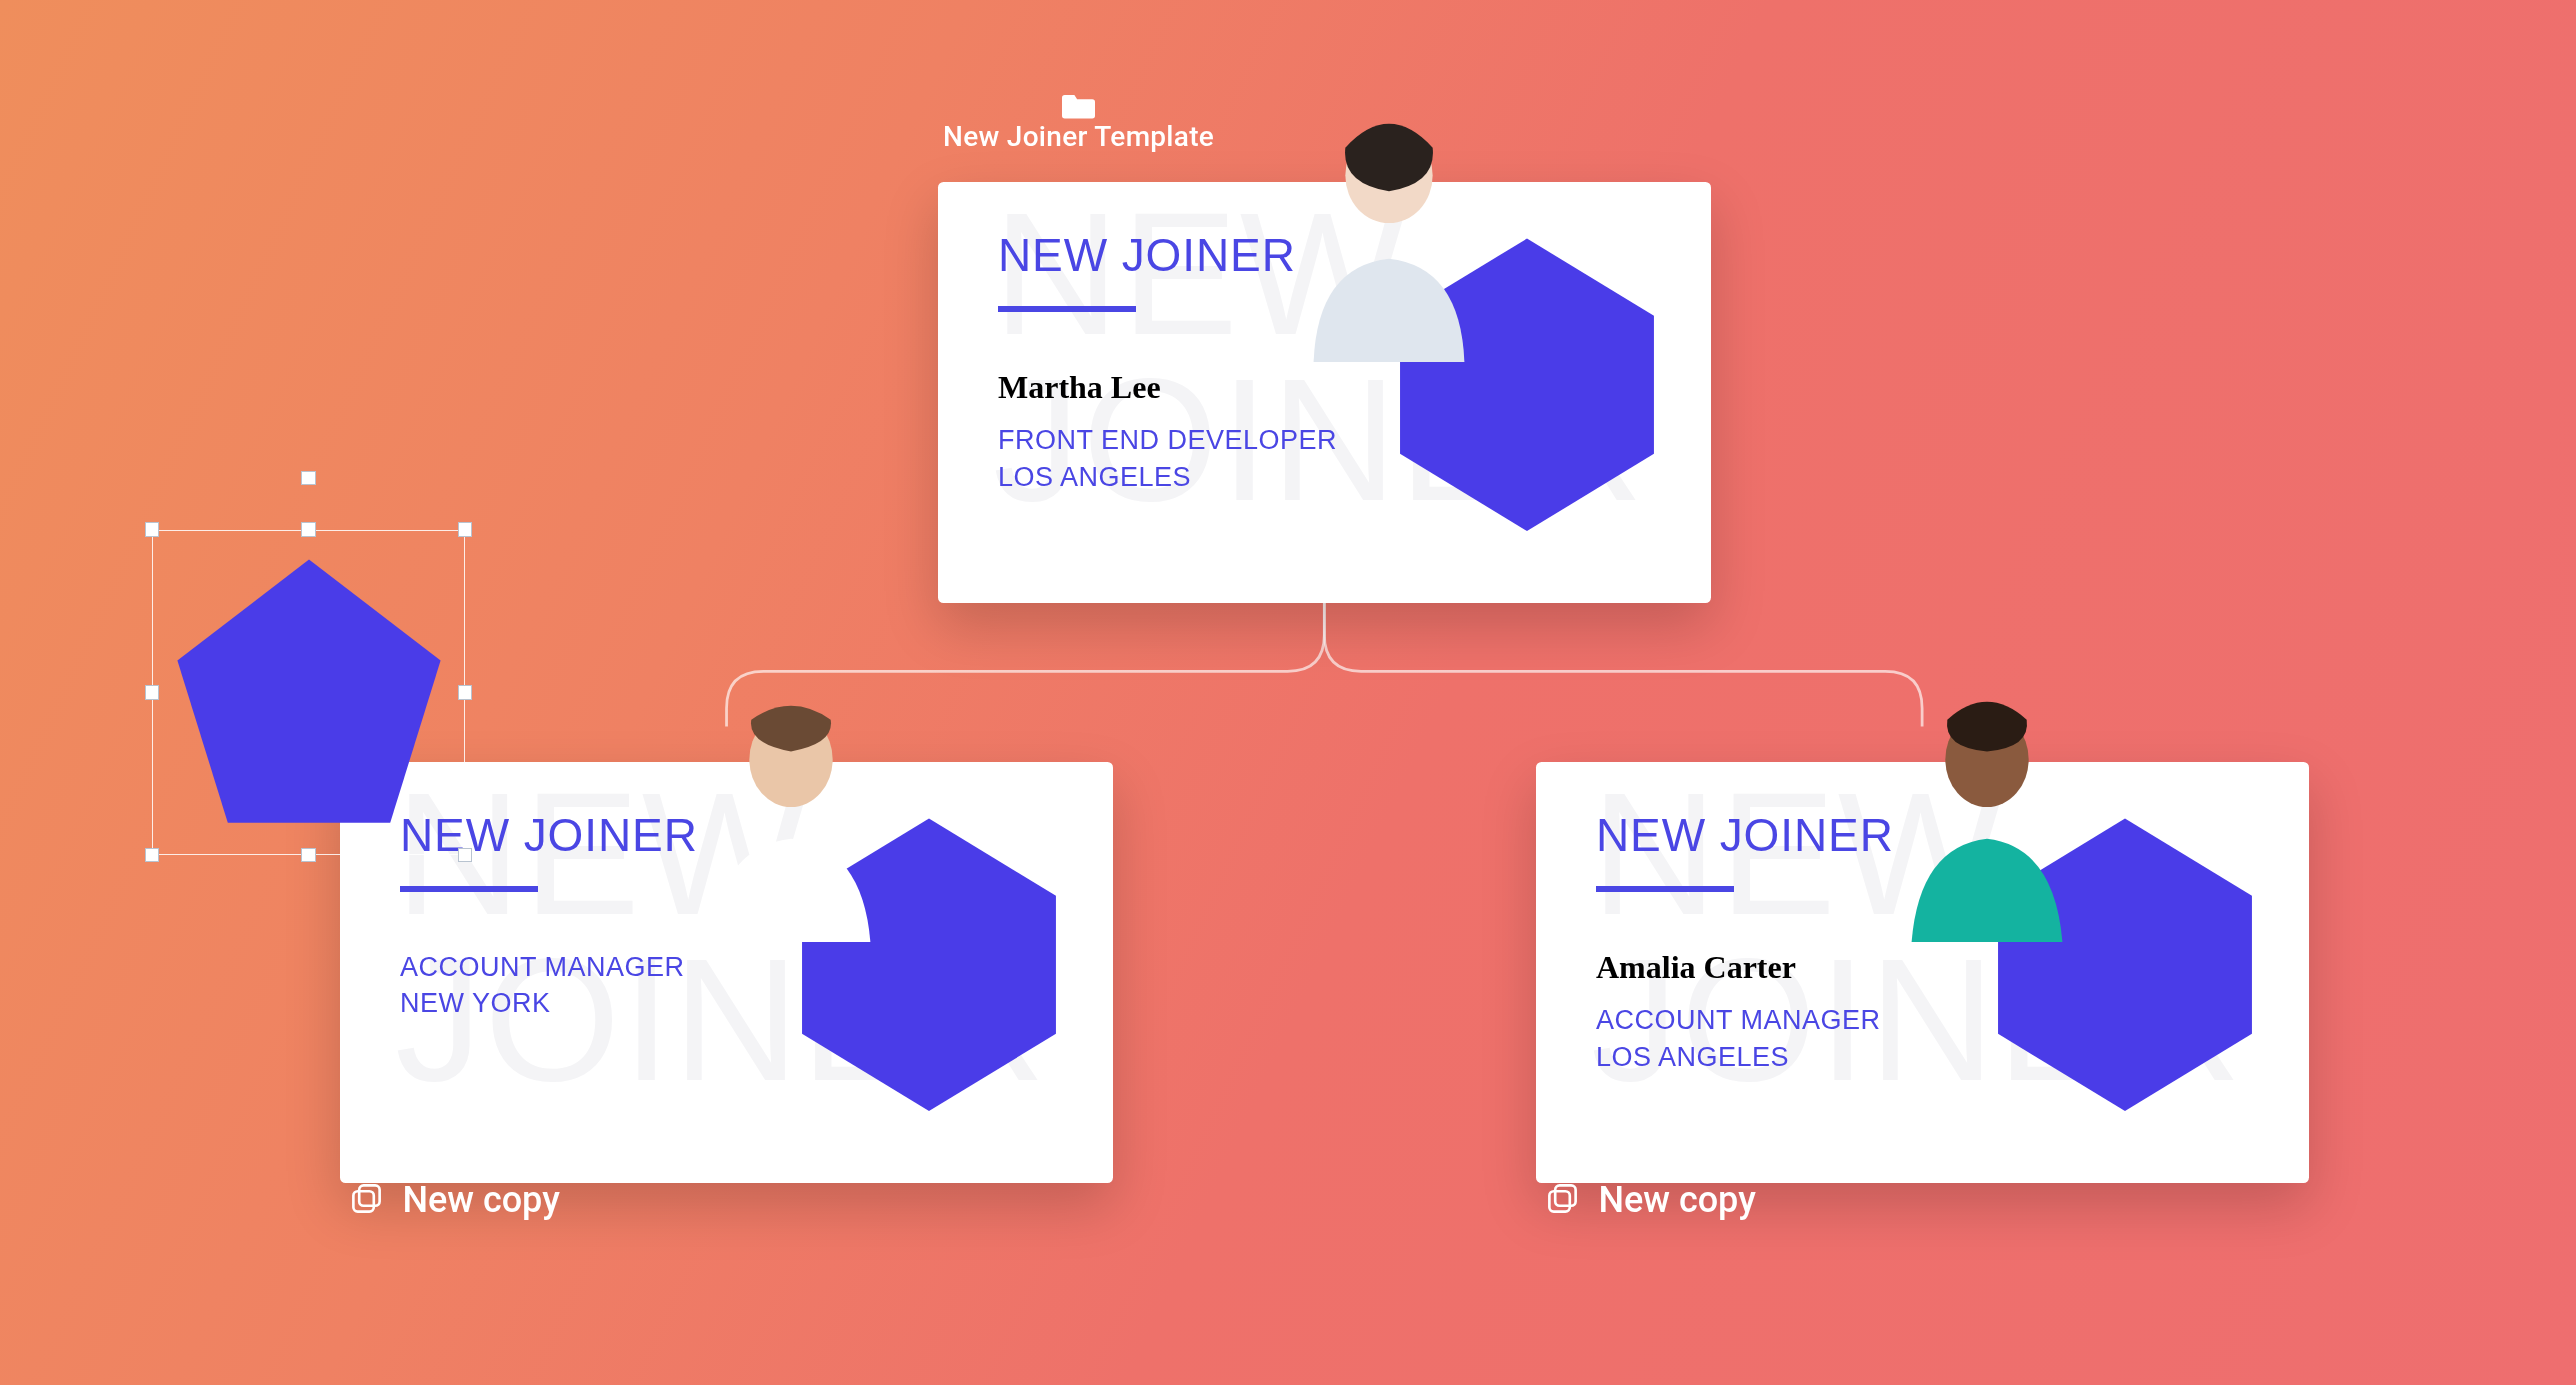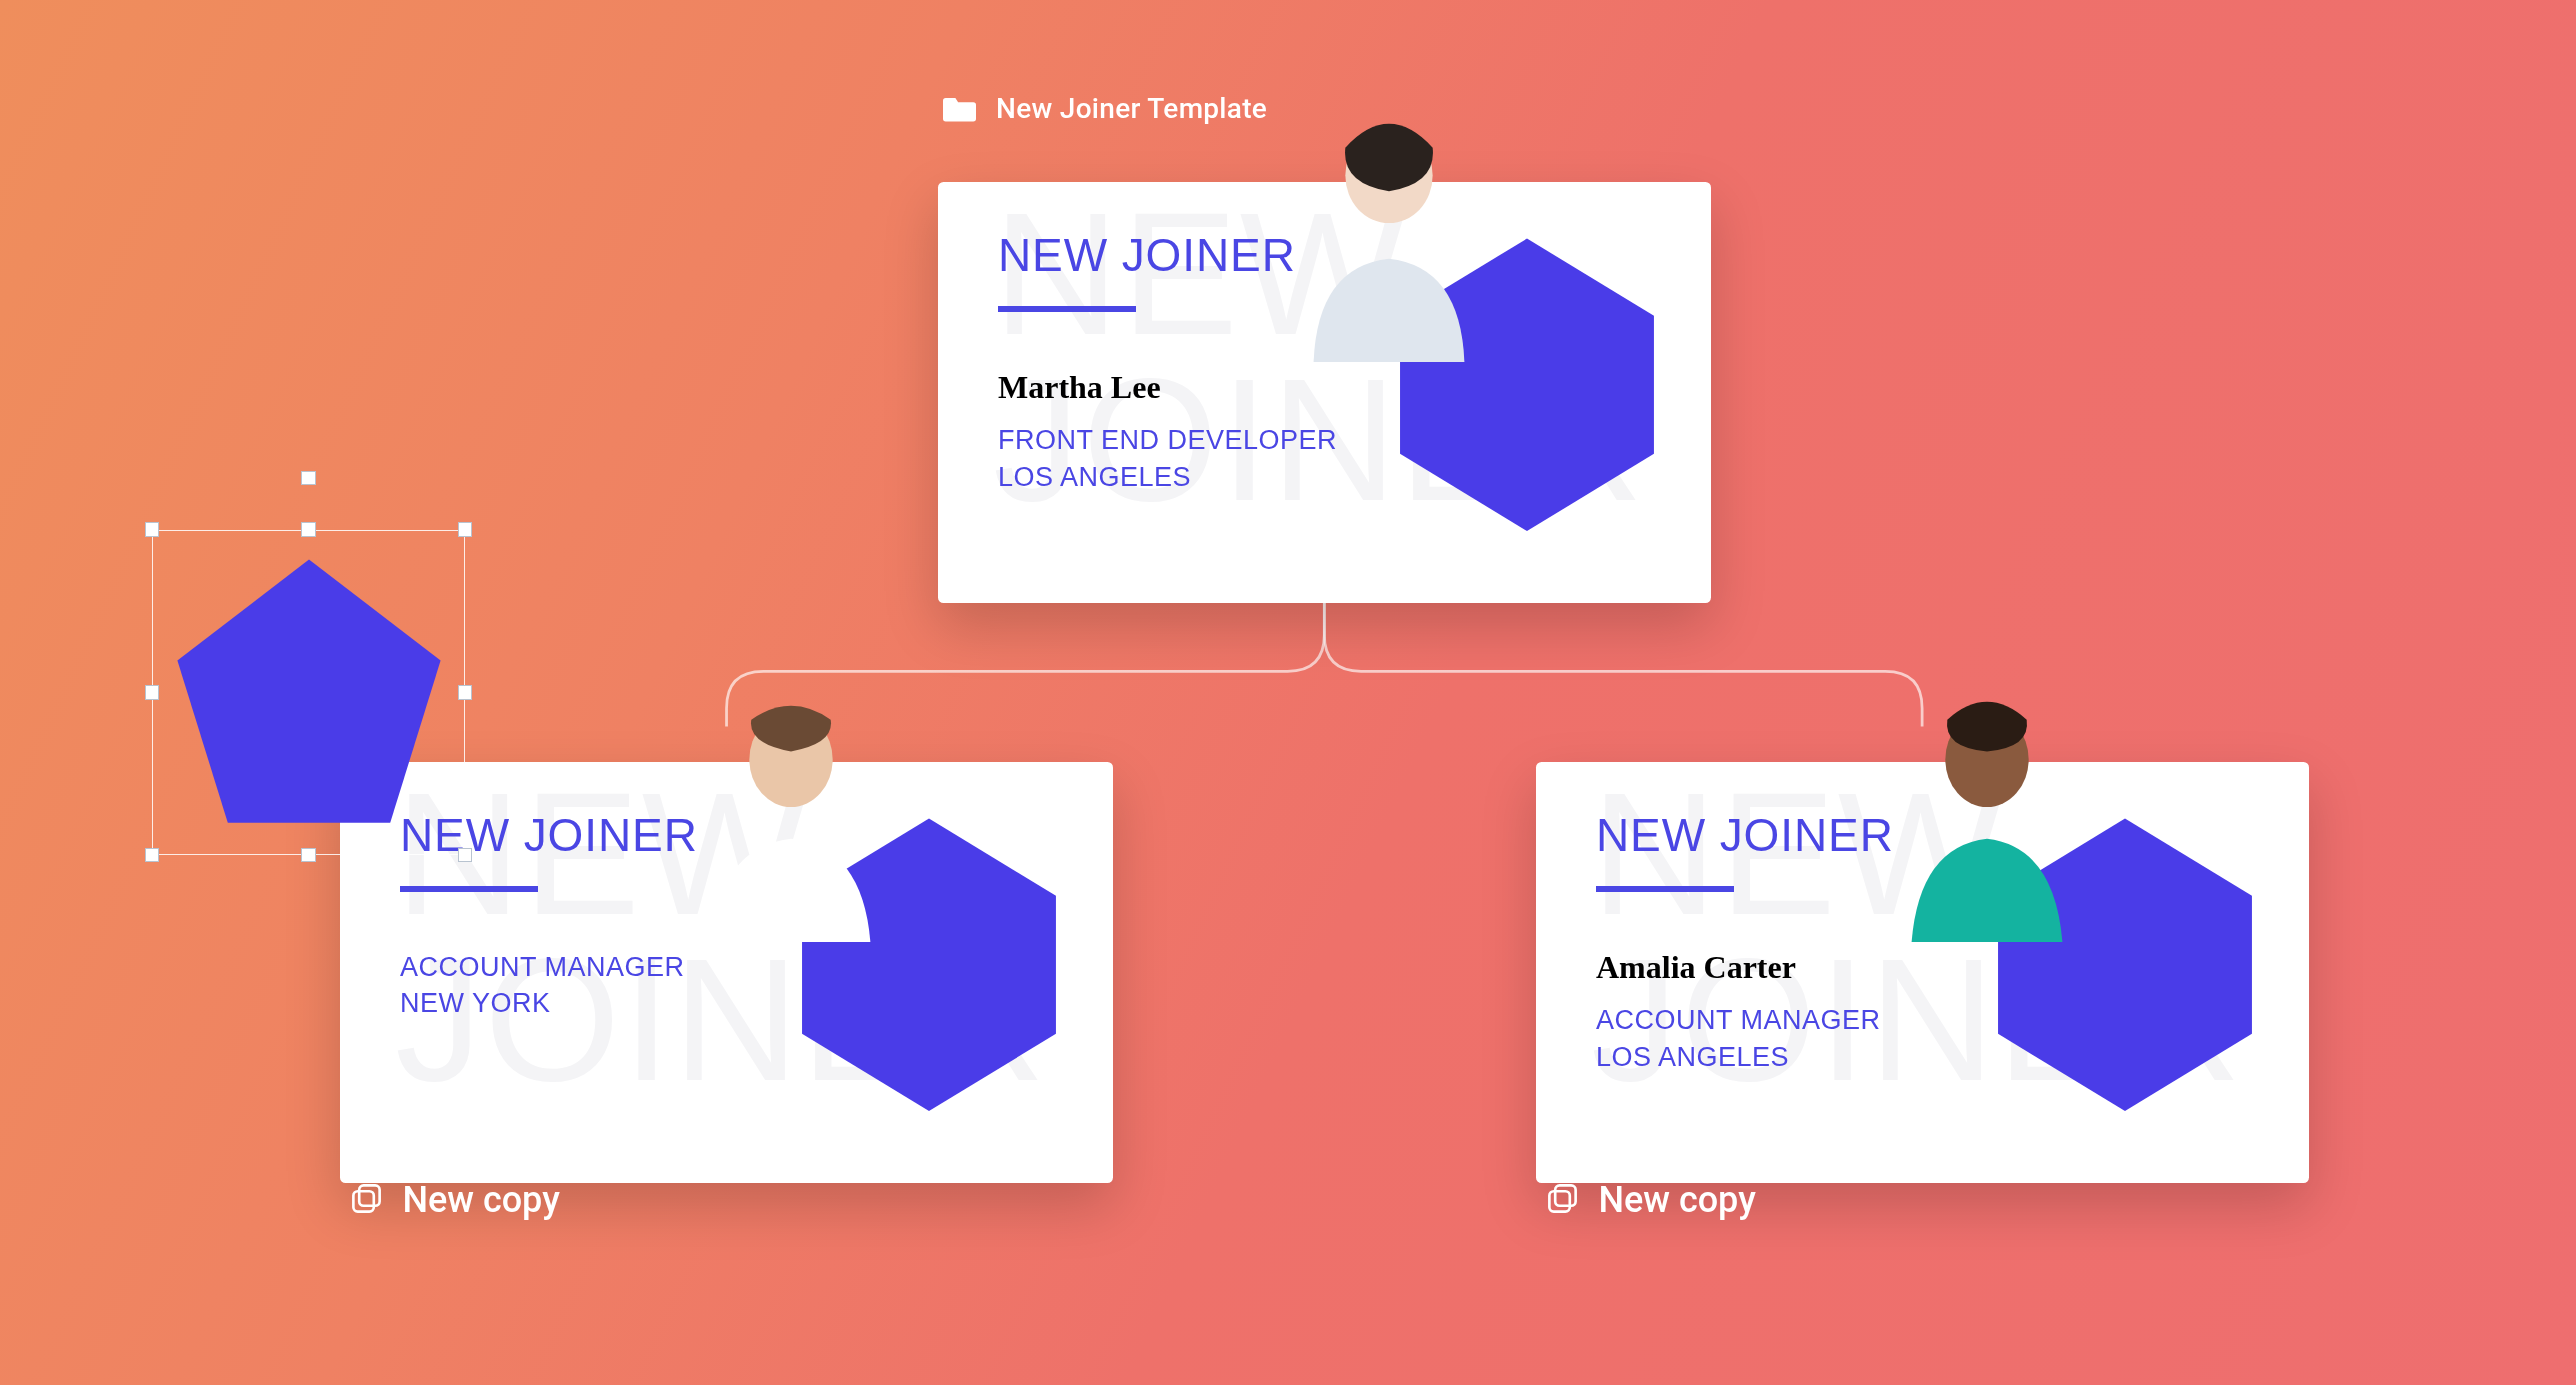--- a/index.html
+++ b/index.html
@@ -18,22 +18,22 @@
     transform-origin: top left;
   }
 
   
   .template-header {
     position: absolute;
     left: 943px;
     top: 92px;
     display: flex;
     align-items: center;
-    gap: 20px;
     color: #ffffff;
+    flex-direction: column;
   }
   .folder-icon svg { display: block; }
   .template-title {
     font-size: 28px;
     font-weight: 500;
     letter-spacing: 0.3px;
   }
 
   
   .card {

